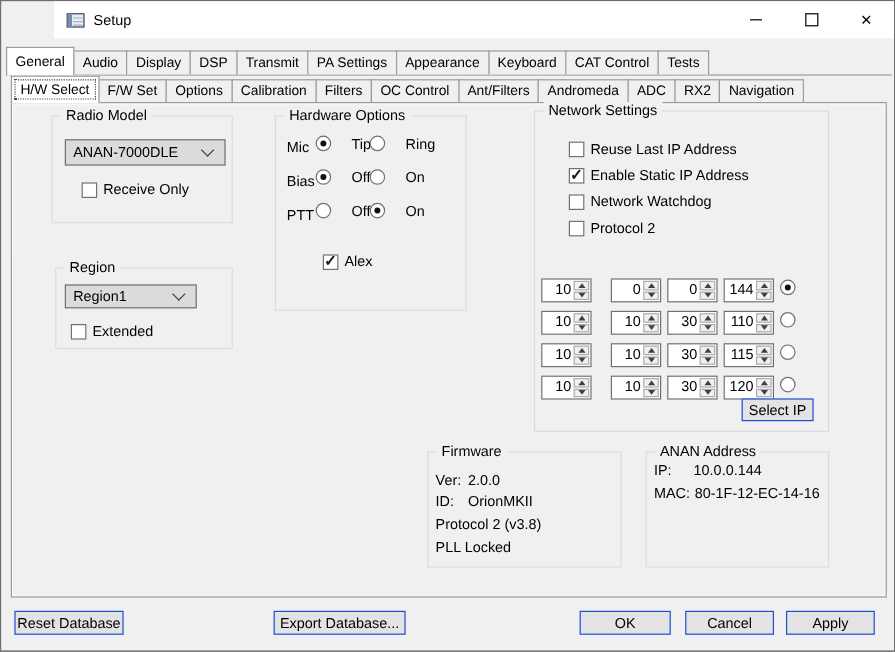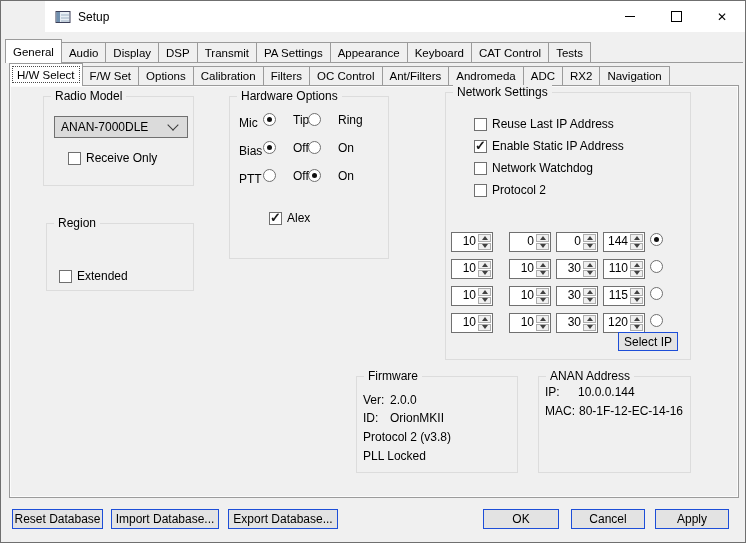--- a/index.html
+++ b/index.html
@@ -138,20 +138,24 @@
     <span class="chev"></span>
   </div>
   <div class="check" style="left:67px;top:149px">
     <span class="box"></span>
     <span class="cl">Receive Only</span>
   </div>
 
   <div class="group" style="left:45px;top:222px;width:148px;height:68px">
     <span class="gtitle">Region</span>
   </div>
+  <div class="combo" style="left:53px;top:236px;width:110px;height:20px">
+    <span class="cv">Region1</span>
+    <span class="chev"></span>
+  </div>
   <div class="check" style="left:58px;top:267px">
     <span class="box"></span>
     <span class="cl">Extended</span>
   </div>
 
   <div class="group" style="left:228px;top:95px;width:160px;height:163px">
     <span class="gtitle">Hardware Options</span>
   </div>
   <span class="t" style="left:238px;top:115px">Mic</span>
   <div class="ropt checked" style="left:262px;top:112px">
@@ -411,19 +415,18 @@
 
   <div class="group" style="left:537px;top:375px;width:153px;height:97px">
     <span class="gtitle">ANAN Address</span>
   </div>
   <span class="t" style="left:544px;top:384px">IP:</span>
   <span class="t" style="left:577px;top:384px">10.0.0.144</span>
   <span class="t" style="left:544px;top:403px">MAC:</span>
   <span class="t" style="left:578px;top:403px">80-1F-12-EC-14-16</span>
 
   <div class="btn" style="left:11px;top:508px;width:91px;height:20px">Reset Database</div>
-  <div class="btn" style="left:110px;top:508px;width:108px;height:20px">Import Database...</div>
   <div class="btn" style="left:227px;top:508px;width:110px;height:20px">Export Database...</div>
   <div class="btn" style="left:482px;top:508px;width:76px;height:20px">OK</div>
   <div class="btn" style="left:570px;top:508px;width:74px;height:20px">Cancel</div>
   <div class="btn" style="left:654px;top:508px;width:74px;height:20px">Apply</div>
 
 </div>
 
 </body></html>

